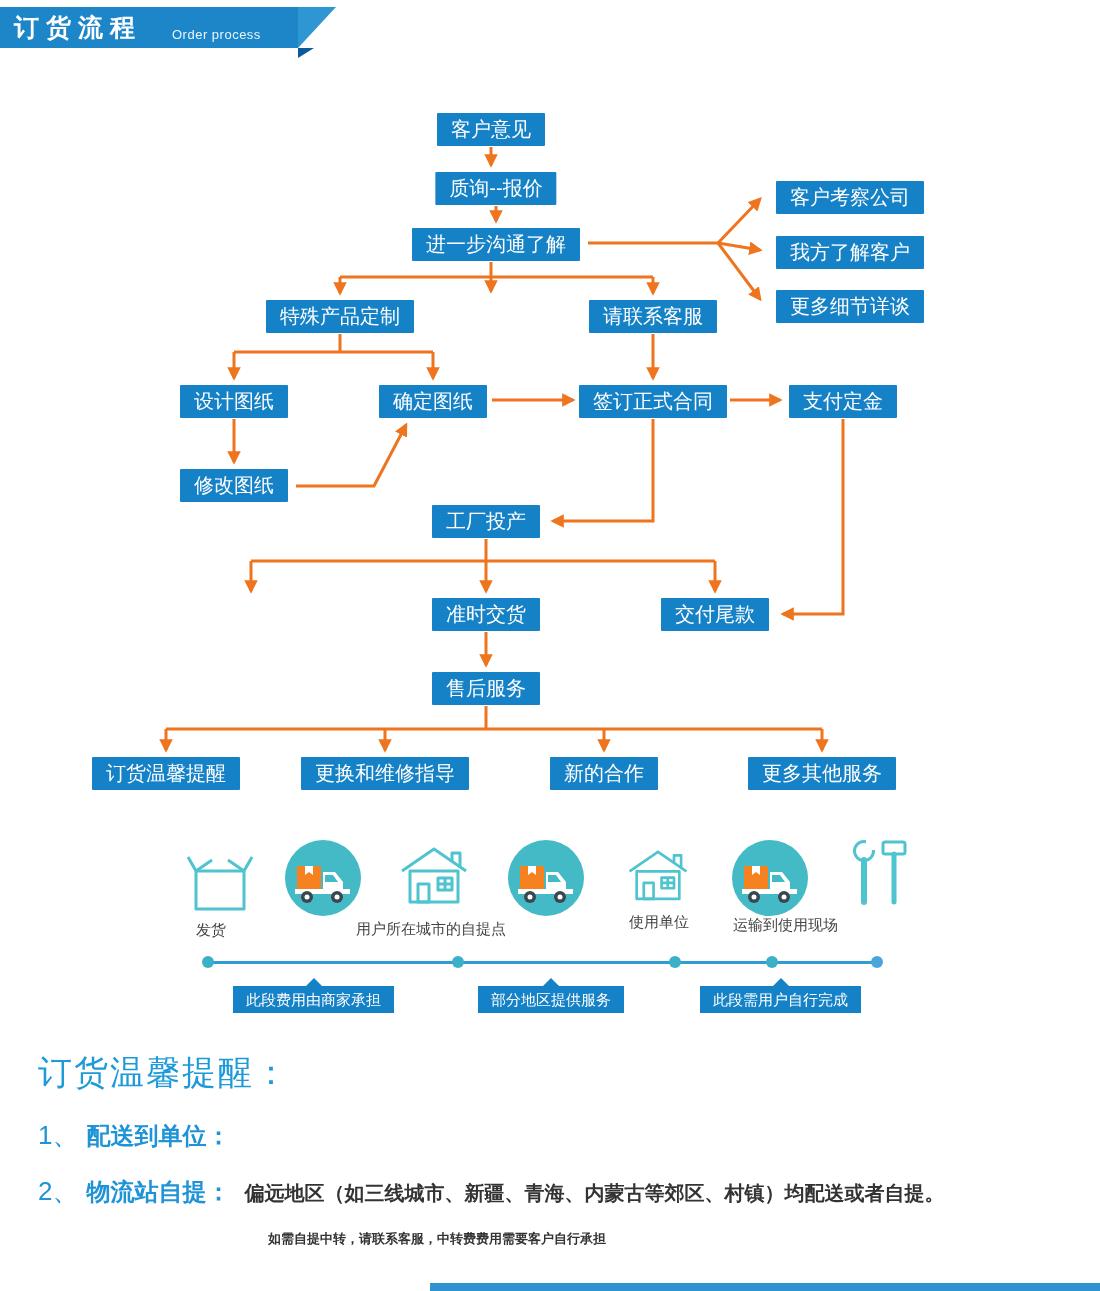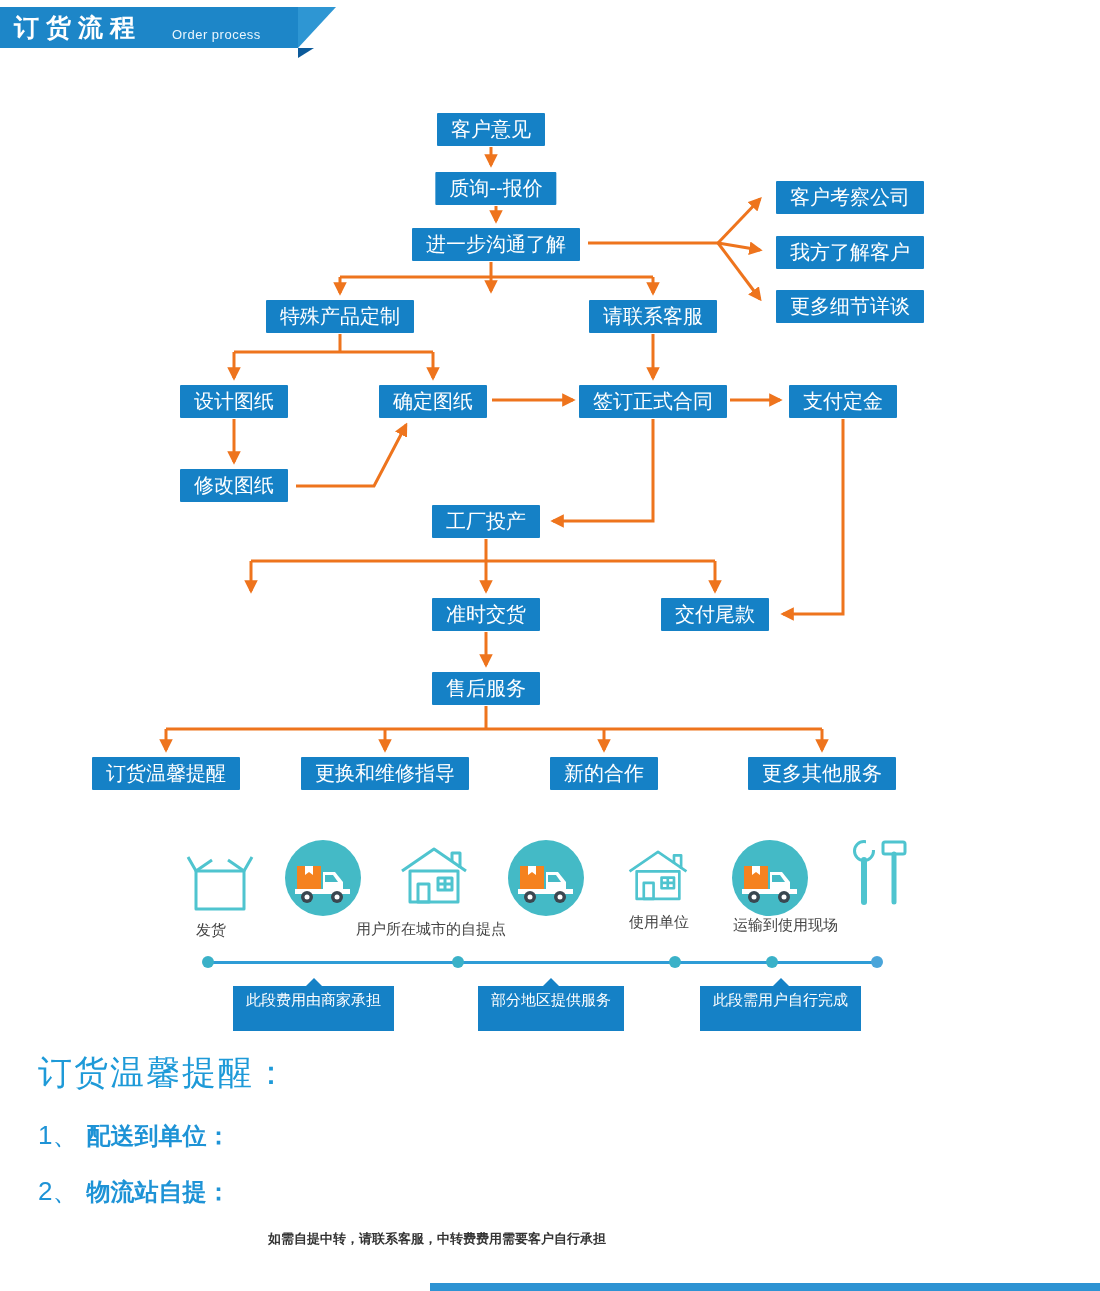--- a/index.html
+++ b/index.html
@@ -16,21 +16,21 @@
   
   .node { position:absolute; transform:translateX(-50%); background:#1581c6; color:#fff; height:33px; line-height:33px; padding:0 14px; font-size:20px; white-space:nowrap; text-align:center; z-index:2; border-radius:1px; }
 
   .arrows { position:absolute; left:0; top:0; z-index:1; pointer-events:none; }
 
   
   .icon-abs { position:absolute; z-index:2; }
   .logi-label { position:absolute; font-size:15px; color:#444; white-space:nowrap; z-index:2; }
   .tl-line { position:absolute; height:3px; background:#2f9cd6; z-index:1; }
   .tl-dot { position:absolute; width:12px; height:12px; border-radius:50%; background:#3ab1c8; z-index:2; }
-  .tag { position:absolute; background:#1581c6; color:#fff; font-size:15px; height:45px; line-height:27px; padding:0 13px; white-space:nowrap; z-index:2; }
+  .tag { position:absolute; background:#1581c6; color:#fff; font-size:15px; height:27px; line-height:27px; padding:0 13px; white-space:nowrap; z-index:2; }
   .tag::before { content:""; position:absolute; top:-8px; left:50%; margin-left:-8px; border-left:8px solid transparent; border-right:8px solid transparent; border-bottom:8px solid #1581c6; }
 
   
   .notes-title { position:absolute; font-size:34px; font-weight:normal; color:#1e9ad8; letter-spacing:2px; white-space:nowrap; }
   .note-row { position:absolute; display:flex; align-items:baseline; white-space:nowrap; }
   .note-num { font-size:26px; color:#1e93d6; margin-right:8px; }
   .note-label { font-size:24px; color:#1e93d6; font-weight:bold; margin-right:14px; }
   .note-text { font-size:20px; color:#333; font-weight:bold; }
   .note-extra { position:absolute; font-size:13px; color:#333; font-weight:bold; white-space:nowrap; }
 
@@ -207,19 +207,20 @@
   <div class="notes-title" style="left:38px;top:1050px">订货温馨提醒：</div>
 
   <div class="note-row" style="left:38px;top:1118px">
     <span class="note-num">1、</span>
     <span class="note-label">配送到单位：</span>
   </div>
 
   <div class="note-row" style="left:38px;top:1174px">
     <span class="note-num">2、</span>
     <span class="note-label">物流站自提：</span>
+    <span class="note-text">偏远地区（如三线城市、新疆、青海、内蒙古等郊区、村镇）均配送或者自提。</span>
   </div>
 
   <div class="note-extra" style="left:268px;top:1230px">如需自提中转，请联系客服，中转费费用需要客户自行承担</div>
 
   <div class="footer-bar" style="left:430px;top:1283px;width:670px;height:8px"></div>
 
 </div>
 
 </body></html>

